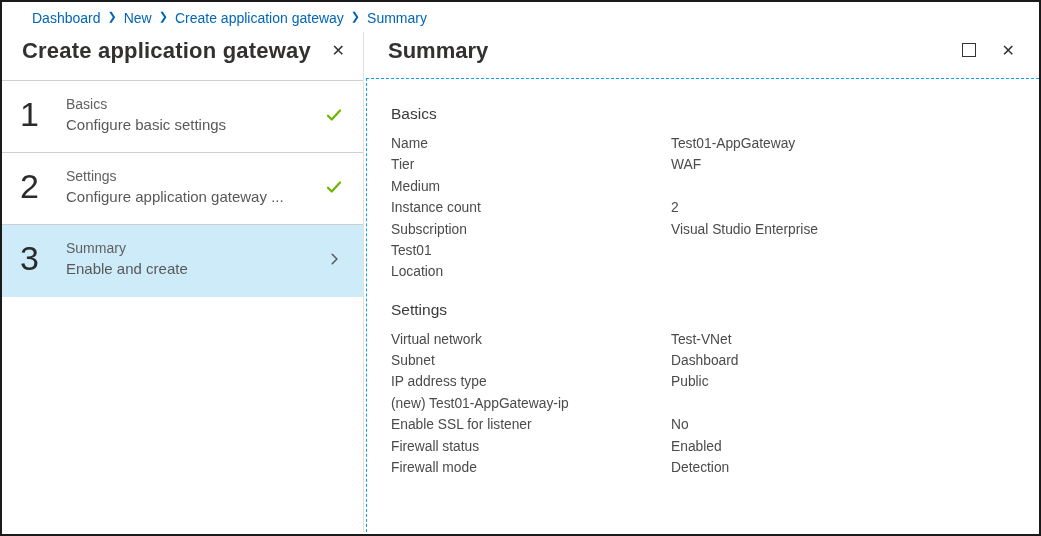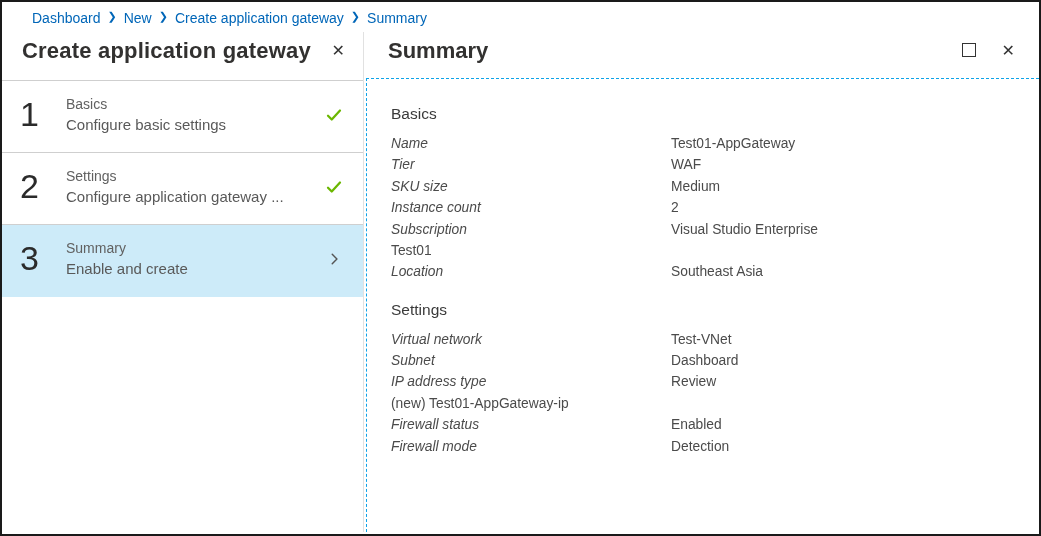--- a/index.html
+++ b/index.html
@@ -155,21 +155,20 @@
   }
   .kv{
     display:flex;
     font-size:13.8px;
     color:#4b4b4b;
     line-height:1.55;
   }
   .kv .k{
     width:280px;
     flex:0 0 280px;
-    font-style:italic;
   }
   .kv .v{flex:1;}
   .group + .section-title{margin-top:18px;}
 </style>
 </head>
 <body>
 
 <nav class="breadcrumb">
   <a>Dashboard</a>
   <span class="chev">❯</span>
@@ -253,56 +252,58 @@
       <div class="group">
         <div class="kv">
             <div class="k">Name</div>
             <div class="v">Test01-AppGateway</div>
           </div>
         <div class="kv">
             <div class="k">Tier</div>
             <div class="v">WAF</div>
           </div>
         <div class="kv">
-            <div class="k">SKU size</div>
             <div class="v">Medium</div>
           </div>
         <div class="kv">
             <div class="k">Instance count</div>
             <div class="v">2</div>
           </div>
         <div class="kv">
             <div class="k">Subscription</div>
             <div class="v">Visual Studio Enterprise</div>
           </div>
         <div class="kv">
             <div class="v">Test01</div>
           </div>
         <div class="kv">
             <div class="k">Location</div>
-            <div class="v">Southeast Asia</div>
           </div>
       </div>
 
       <div class="section-title">Settings</div>
       <div class="group">
         <div class="kv">
             <div class="k">Virtual network</div>
             <div class="v">Test-VNet</div>
           </div>
         <div class="kv">
             <div class="k">Subnet</div>
             <div class="v">Dashboard</div>
           </div>
         <div class="kv">
             <div class="k">IP address type</div>
-            <div class="v">Review</div>
+            <div class="v">Public</div>
           </div>
         <div class="kv">
             <div class="v">(new) Test01-AppGateway-ip</div>
+          </div>
+        <div class="kv">
+            <div class="k">Enable SSL for listener</div>
+            <div class="v">No</div>
           </div>
         <div class="kv">
             <div class="k">Firewall status</div>
             <div class="v">Enabled</div>
           </div>
         <div class="kv">
             <div class="k">Firewall mode</div>
             <div class="v">Detection</div>
           </div>
       </div>

